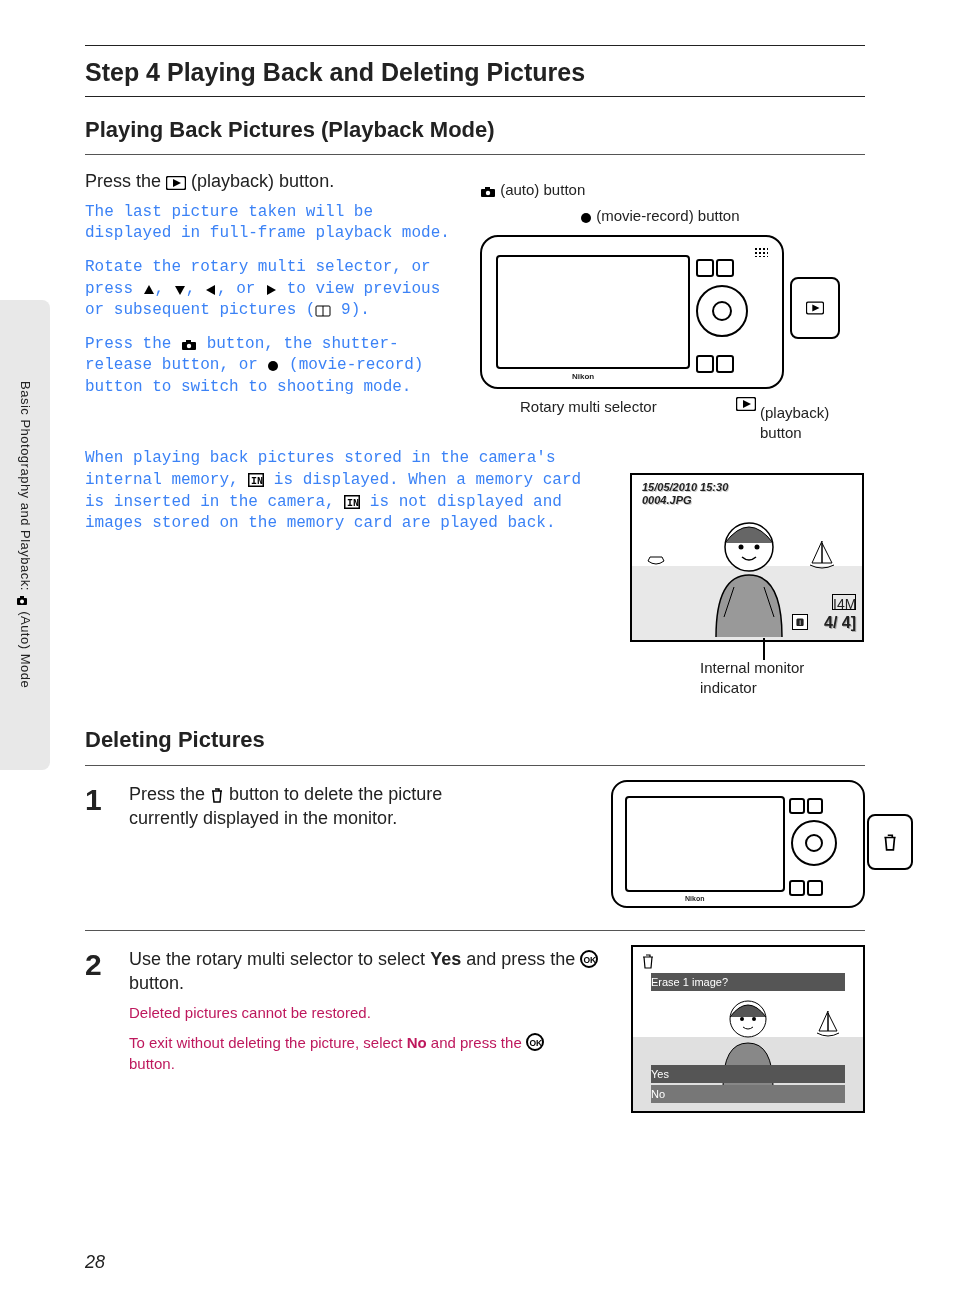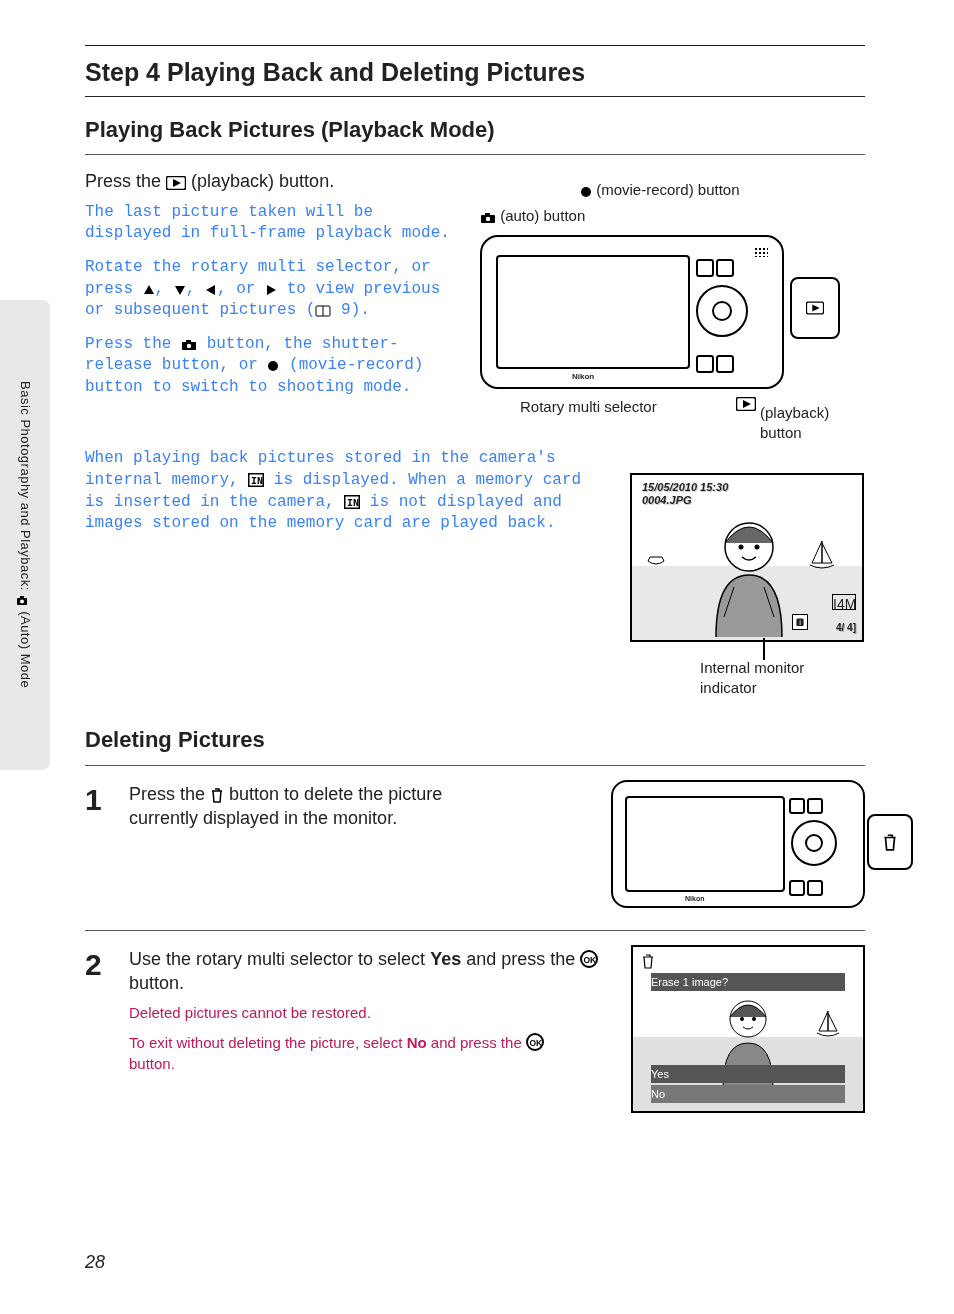--- a/index.html
+++ b/index.html
@@ -170,21 +170,21 @@
   .lcd .boat {position:absolute; left:14px; top:72px; width:20px;height:20px;}
   .lcd .sail {position:absolute; right:28px; top:66px; width:24px;height:28px;}
   .lcd .person {
     position:absolute; left:72px; top:42px; width:90px; height:120px;
   }
   .lcd .badge {
     position:absolute; right:6px; bottom:30px; width:22px;height:14px;
     border:1px solid #000; font-size:14px; text-align:right;
   }
   .lcd .count {
-    position:absolute; right:6px; bottom:6px; font-size:10px; font-weight:bold;
+    position:absolute; right:6px; bottom:6px; font-size:16px; font-weight:bold;
     text-shadow: 1px 1px 0 #aaa;
   }
   .lcd .im {
     position:absolute; right:54px; bottom:10px; width:14px;height:14px;
     border:1px solid #000; font-size:9px; text-align:center; line-height:14px;
     background:#fff;
   }
   .lcd-caption {
     position:absolute; left:700px; top:658px; font-size:15px; width:160px;
   }
@@ -416,33 +416,33 @@
               </svg>
             <div class="bar yes">Yes</div>
             <div class="bar no">No</div>
           </div>
         </div>
       </div>
     </div>
   </div>
 
   <div class="camera-block">
-    <div class="label-line" style="margin-left:100px;">
-      <span class="icon"><svg width="12" height="12">
-            <circle cx="6" cy="6" r="5" fill="#000"></circle>
-          </svg></span>
-      <span> (movie-record) button</span>
-    </div>
     <div class="label-line">
       <span class="icon"><svg width="16" height="12">
             <rect x="1" y="3" width="14" height="8" rx="1" fill="#000"></rect>
             <rect x="5" y="1" width="5" height="3" fill="#000"></rect>
             <circle cx="8" cy="7" r="2.2" fill="#fff"></circle>
           </svg></span>
       <span> (auto) button</span>
+    </div>
+    <div class="label-line" style="margin-left:100px;">
+      <span class="icon"><svg width="12" height="12">
+            <circle cx="6" cy="6" r="5" fill="#000"></circle>
+          </svg></span>
+      <span> (movie-record) button</span>
     </div>
     <div class="camera">
       <div class="screen"></div>
       <div class="speaker"></div>
       <div class="dial"></div>
       <div class="smallbtn b1"></div>
         <div class="smallbtn b2"></div>
       <div class="smallbtn b3"></div>
         <div class="smallbtn b4"></div>
       <div class="grip">

